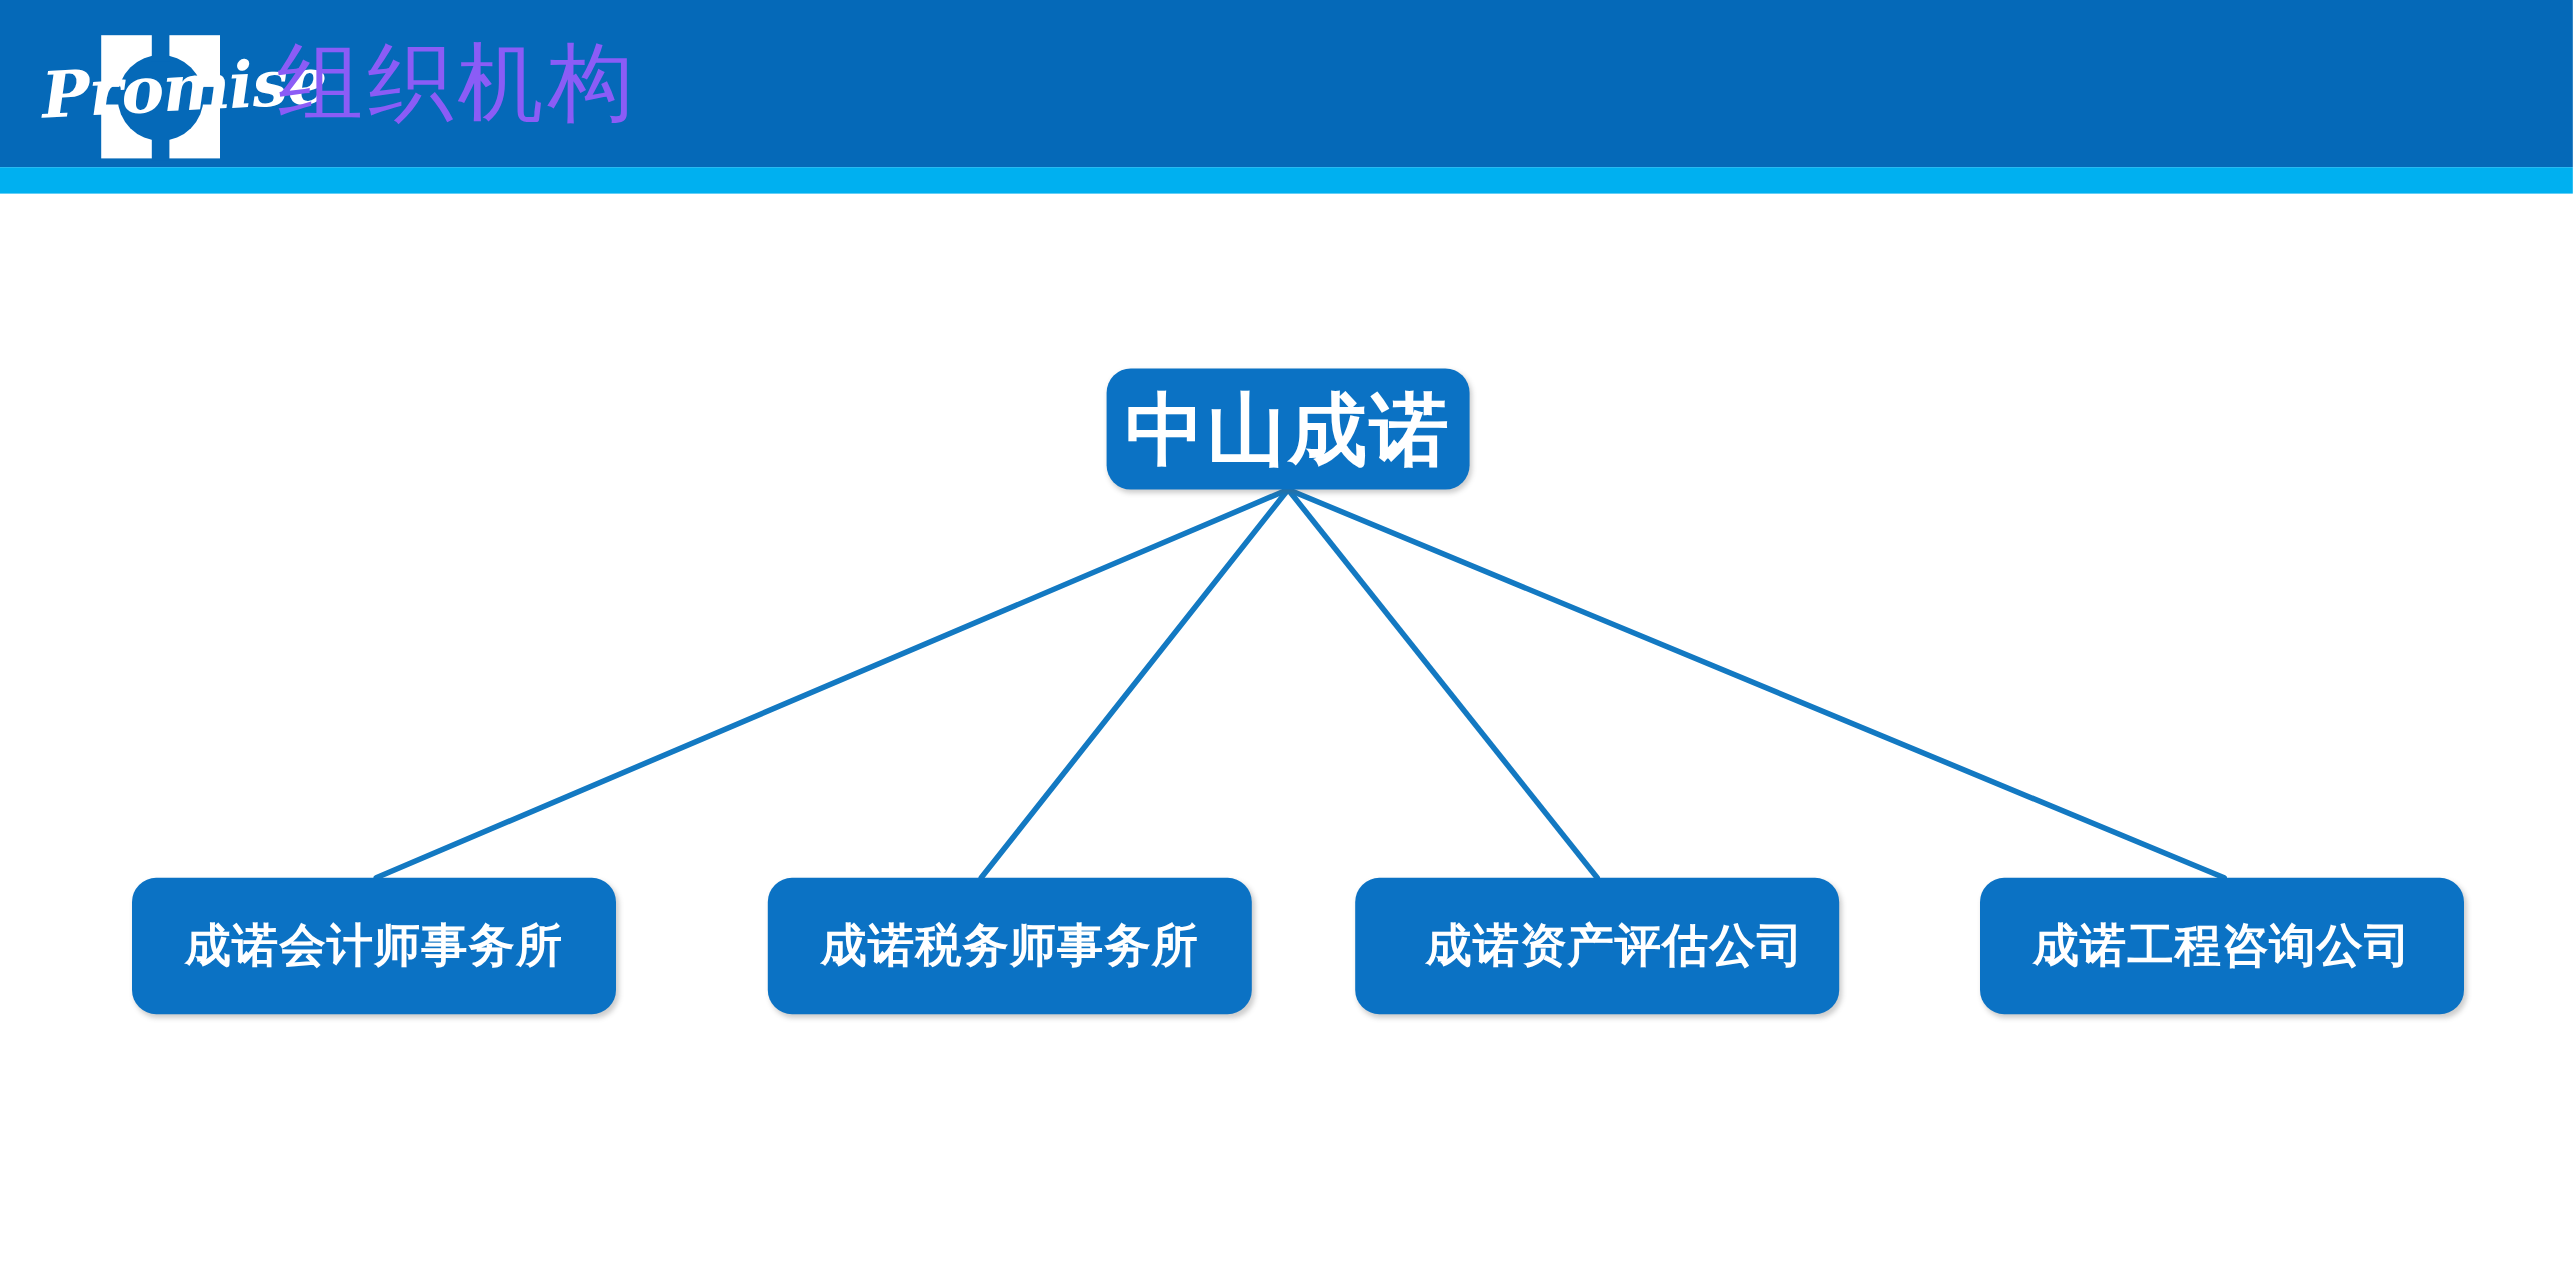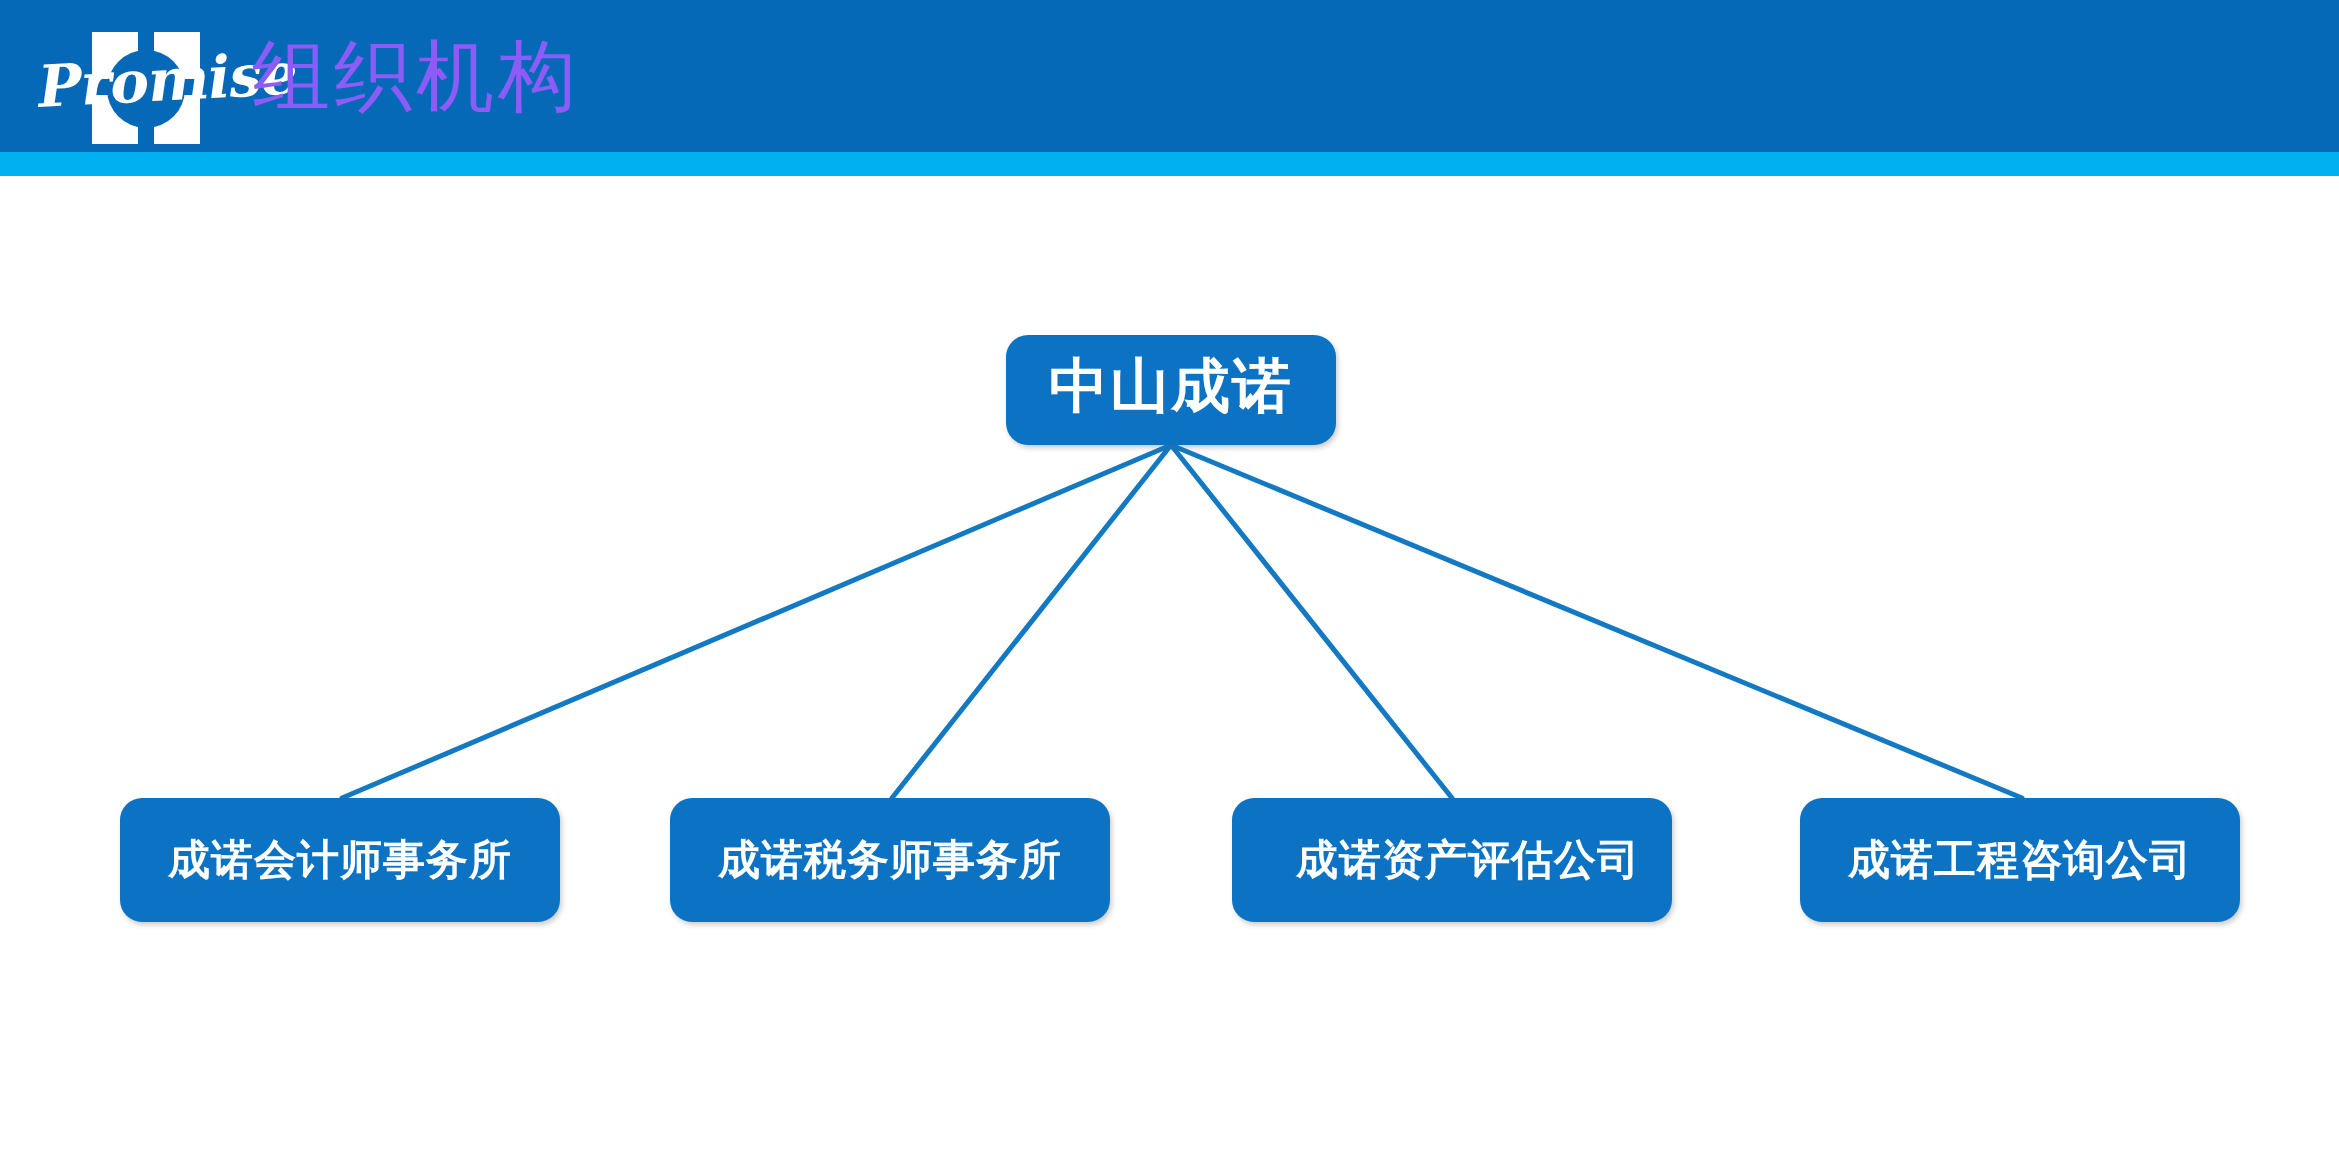--- a/index.html
+++ b/index.html
@@ -149,31 +149,31 @@
     white-space: nowrap;
     text-align: center;
   }
 
   #node-root {
     left: 1006px;
     top: 159px;
     width: 330px;
     height: 110px;
   }
-  #node-root .node-label { font-size: 59px; letter-spacing: 2px; font-family: Liberation Mono, monospace; }
+  #node-root .node-label { font-size: 72px; letter-spacing: 2px; }
 
   .node-child {
     top: 622px;
     width: 440px;
     height: 124px;
   }
   .node-child .node-label { font-size: 42px; }
 
   #node-child-0 { left: 120px; }
-  #node-child-1 { left: 670px; }
+  #node-child-1 { left: 698px; }
   #node-child-2 { left: 1232px; padding-left: 32px; }
   #node-child-3 { left: 1800px; }
 </style>
 </head>
 <body>
 
 <div id="slide">
 
   <div id="header-band"></div>
   <div id="header-accent"></div>

